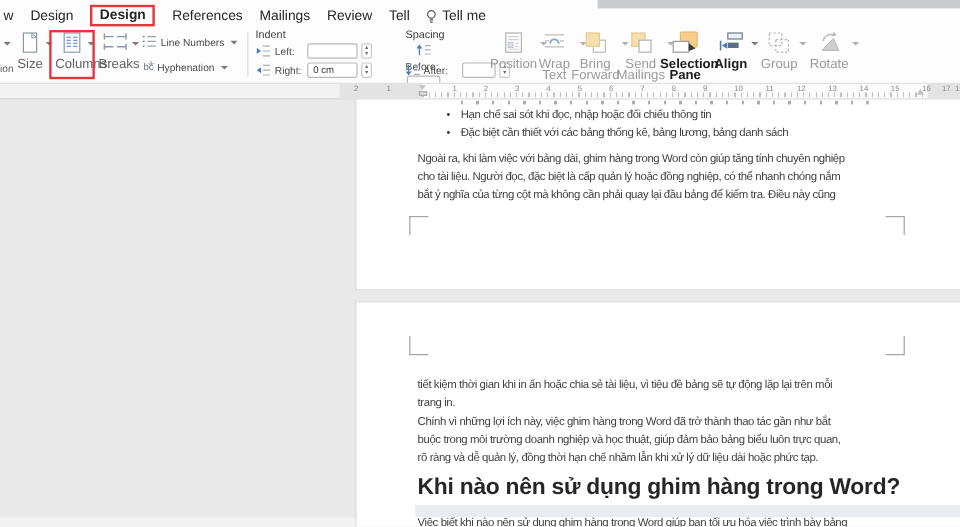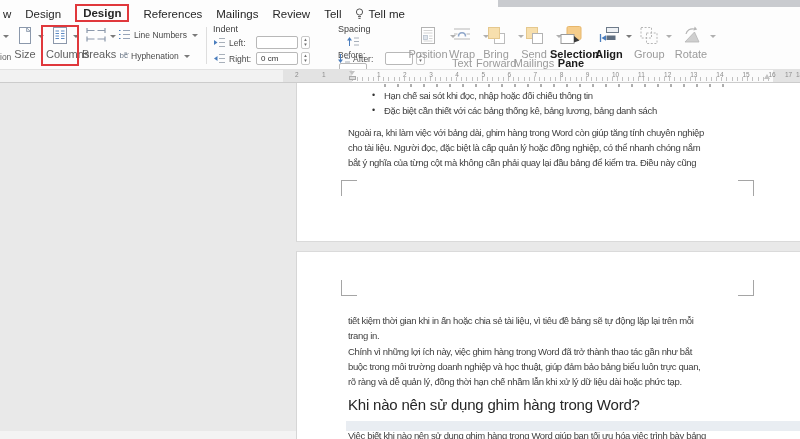--- a/index.html
+++ b/index.html
@@ -53,21 +53,21 @@
 
   .vn { font-size:9.5px; letter-spacing:-0.35px; color:#3f3f3f; line-height:15px; white-space:pre; }
   .clip-line { position:absolute; left:87px; top:1px; width:340px; height:3px;
     background-image:repeating-linear-gradient(90deg,#6a6a6a 0 2px,transparent 2px 13px); opacity:.55; }
   .bullets { position:absolute; left:51px; top:5px; }
   .bullet-row { display:flex; }
   .bullet-row .dot { width:12px; text-align:left; padding-left:0; font-size:9px; color:#333; line-height:15px; margin-left:24px; }
   .p1para { position:absolute; left:51px; top:42px; }
   .p2para1 { position:absolute; left:51px; top:61px; }
   .p2para2 { position:absolute; left:51px; top:92px; }
-  .h2 { position:absolute; left:51px; top:144px; font-size:15px; font-weight:400; color:#262626; letter-spacing:-0.2px; white-space:nowrap; }
+  .h2 { position:absolute; left:51px; top:144px; font-size:19px; font-weight:700; color:#262626; letter-spacing:-0.2px; white-space:nowrap; }
   .band { position:absolute; left:49px; top:169px; width:455px; height:10px; background:#e9edf2; }
   .lastline { position:absolute; left:51px; top:176px; }
 
   .cmark { position:absolute; width:16px; height:16px; }
   .cmark.tl { border-top:1px solid #a5a5a5; border-right:1px solid #a5a5a5; }
   .cmark.tr { border-top:1px solid #a5a5a5; border-left:1px solid #a5a5a5; }
   .cmark.bl { border-bottom:1px solid #a5a5a5; border-right:1px solid #a5a5a5; }
   .cmark.br { border-bottom:1px solid #a5a5a5; border-left:1px solid #a5a5a5; }
 
   svg { display:block; }

